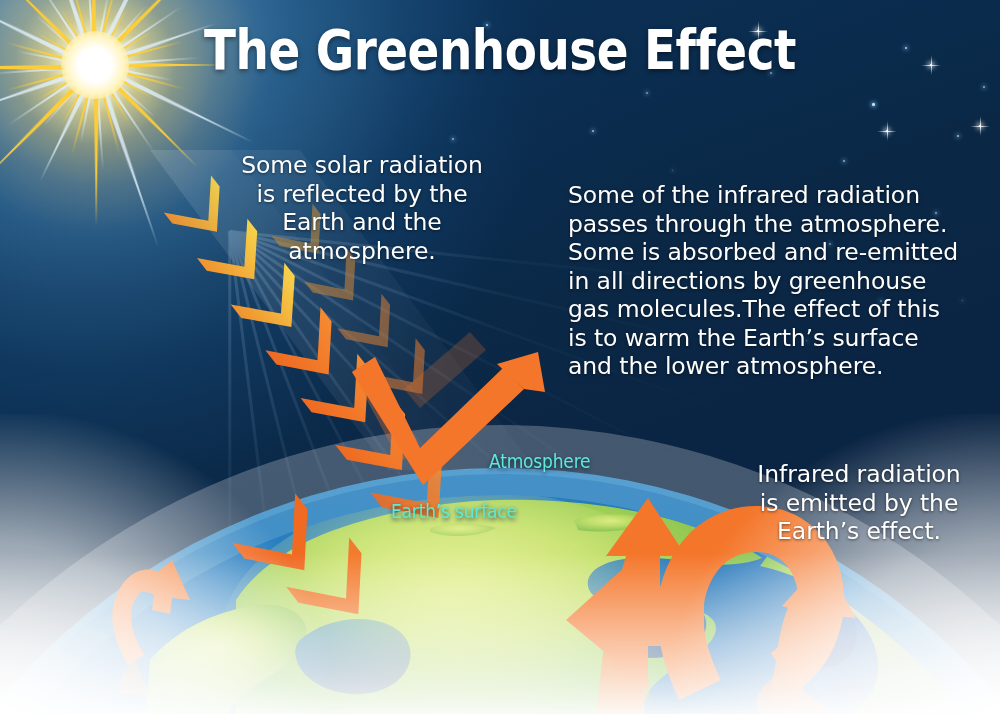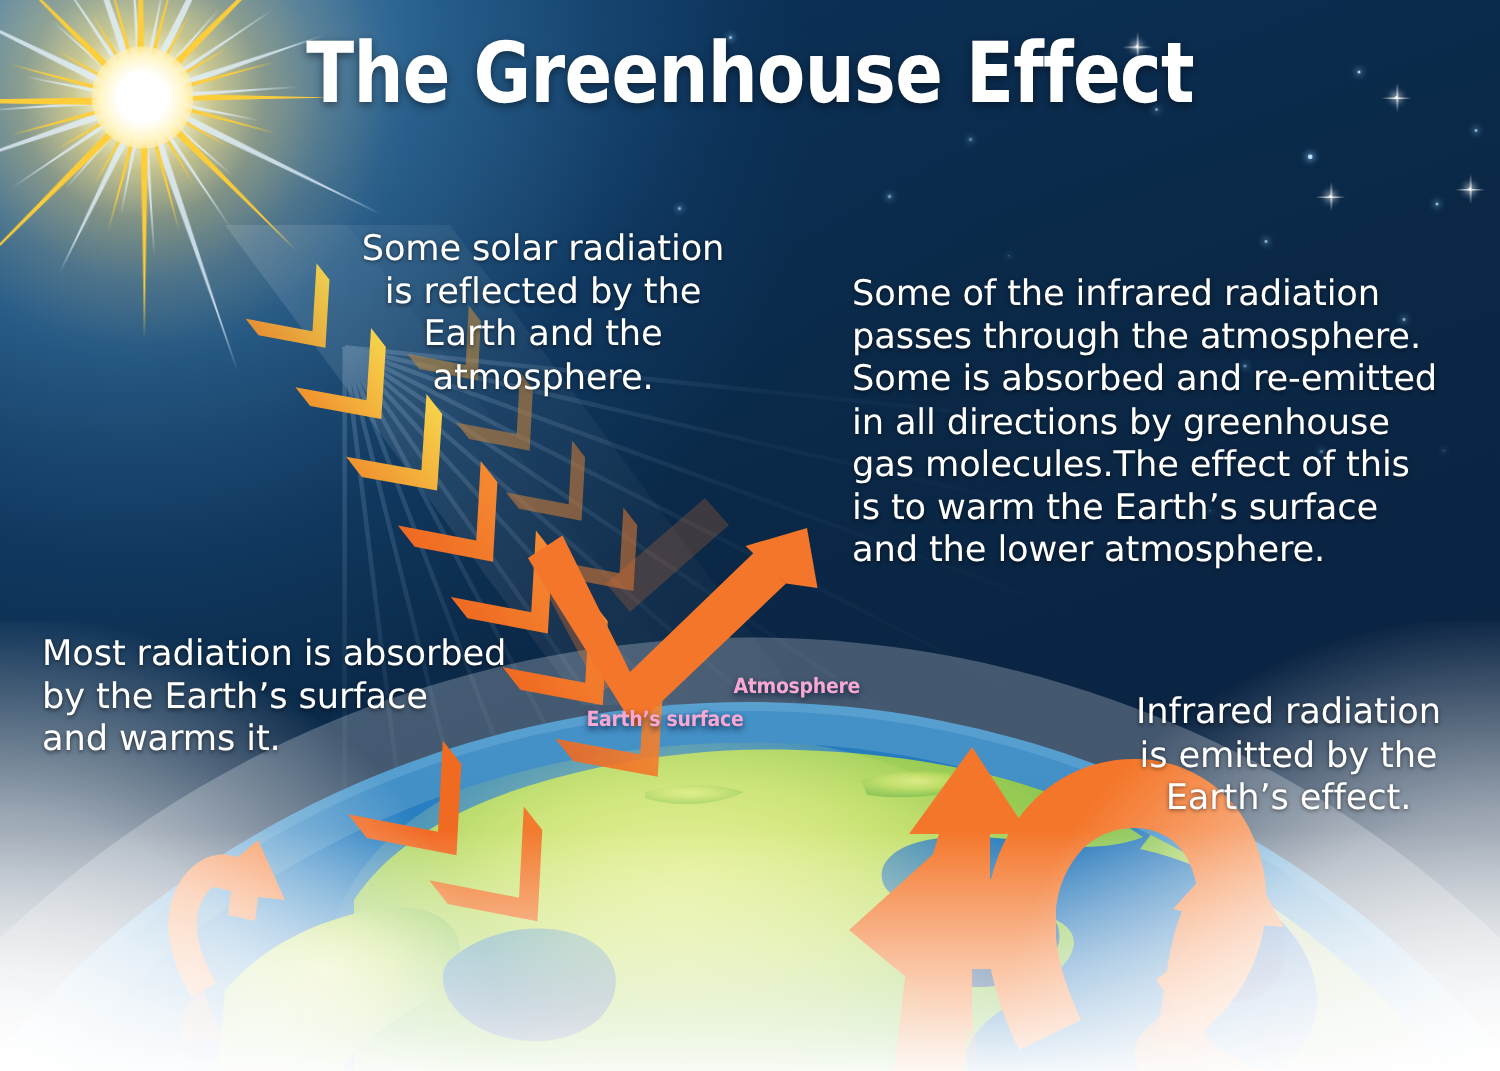--- a/index.html
+++ b/index.html
@@ -45,23 +45,23 @@
   
   .cap{position:absolute;color:#fff;
     font-family:"DejaVu Sans",sans-serif;
     font-weight:400;font-size:23.5px;line-height:28.5px;
     letter-spacing:-.1px;
     text-shadow:0 1px 3px rgba(0,0,0,.55);
     white-space:pre-line;}
   .cap.c{text-align:center;}
   .cap.l{text-align:left;}
 
-  .lbl{position:absolute;color:#f9a8d4;
+  .lbl{position:absolute;color:#5eead4;
     font-family:"DejaVu Sans Condensed","DejaVu Sans",sans-serif;
-    font-weight:700;font-size:14px;letter-spacing:-.2px;
+    font-weight:400;font-size:19px;letter-spacing:-.2px;
     text-shadow:0 2px 4px rgba(0,20,50,.75);white-space:nowrap;}
 
   #title{position:absolute;left:0;right:0;top:17px;text-align:center;
     color:#fff;
     font-family:"DejaVu Sans Condensed","DejaVu Sans",sans-serif;
     font-weight:700;font-size:56px;letter-spacing:-.5px;
     transform:scaleX(.93);
     text-shadow:0 2px 6px rgba(0,0,0,.45);}
 
   
@@ -526,24 +526,21 @@
 atmosphere.</div>
 
   <div class="cap l" style="left:568px;top:181px;width:420px;">Some of the infrared radiation
 passes through the atmosphere.
 Some is absorbed and re-emitted
 in all directions by greenhouse
 gas molecules.The effect of this
 is to warm the Earth’s surface
 and the lower atmosphere.</div>
 
-  <div class="cap l" style="left:28px;top:421px;width:360px;">Most radiation is absorbed
-by the Earth’s surface
-and warms it.</div>
 
   <div class="cap c" style="left:735px;top:460px;width:248px;">Infrared radiation
 is emitted by the
 Earth’s effect.</div>
 
   <div class="lbl" style="left:489px;top:450px;">Atmosphere</div>
-  <div class="lbl" style="left:391px;top:472px;">Earth’s surface</div>
+  <div class="lbl" style="left:391px;top:500px;">Earth’s surface</div>
 
 </div>
 
 </body></html>

